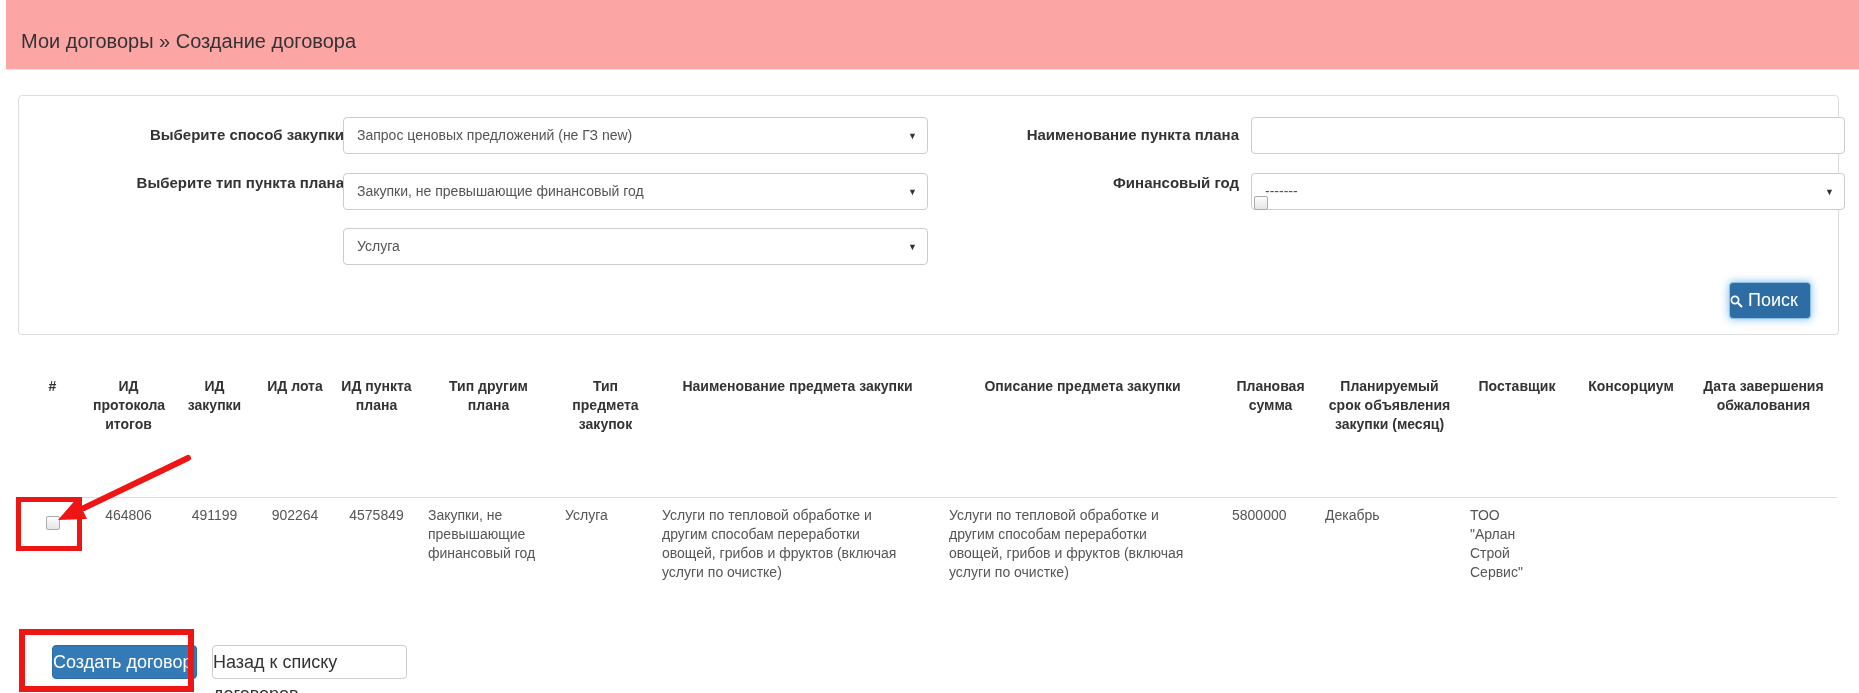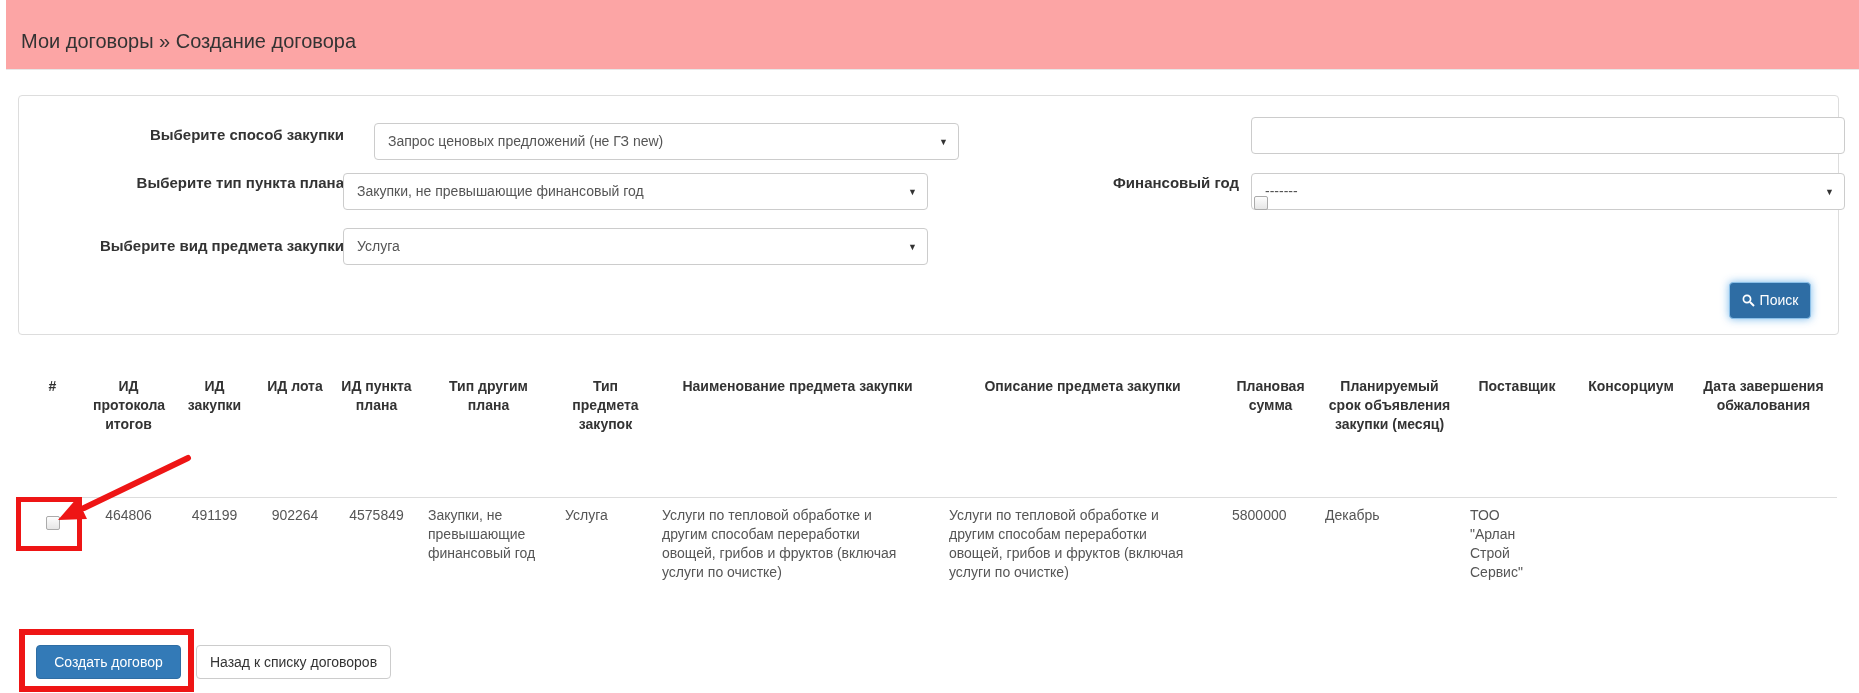--- a/index.html
+++ b/index.html
@@ -15,28 +15,28 @@
   .lbl-l { left:30px; width:295px; }
   .lbl-r { left:830px; width:390px; }
   .row1 { top:29px; } .row2 { top:77px; } .row3 { top:140px; }
 
   .select, .text-input { position:absolute; height:37px; background:#fff; border:1px solid #ccc; border-radius:4px; font-size:14px; color:#555; }
   .select { cursor:pointer; }
   .select .sel-val { position:absolute; left:13px; top:9px; white-space:nowrap; overflow:hidden; }
   .select .caret { position:absolute; right:10px; top:13px; font-size:9px; color:#333; }
   .sel-l { left:324px; width:585px; }
   .fld-r { left:1232px; width:594px; }
-  .sel1 { top:27px;margin-left:31px; } .sel2 { top:77px; } .sel3 { top:132px; }
+  .sel1 { top:21px; } .sel2 { top:77px; } .sel3 { top:132px; }
   .text-input { padding:0 12px; }
   .inp1 { top:21px; }
 
   .checkbox { -webkit-appearance:none; appearance:none; position:absolute; width:14px; height:14px; border:1px solid #ababab; border-radius:2px; background:linear-gradient(#fdfdfd,#e6e6e6); cursor:pointer; }
   .cb-filter { left:1235px; top:100px; }
 
-  .btn { display:inline-block; border-radius:4px; font-size:14px; text-align:center; cursor:pointer; border:1px solid transparent; }
+  .btn { display:inline-block; border-radius:4px; font-size:18px; text-align:left; cursor:pointer; border:1px solid transparent;margin-left:16px; }
   .btn-search { position:absolute; right:27px; bottom:15px; width:82px; height:37px; line-height:35px; background:#2e6da4; border-color:#8bc0e8; color:#fff; box-shadow:0 0 8px rgba(102,175,233,.85); }
   .btn-search svg { vertical-align:-2px; margin-right:5px; }
 
   
   .tbl-wrap { position:absolute; left:20px; top:369px; width:1817px; }
   table { width:100%; border-collapse:collapse; table-layout:fixed; }
   th { vertical-align:top; padding:8px; height:128px; font-size:14px; font-weight:bold; color:#333; text-align:center; line-height:19px; border-bottom:1px solid #ddd; }
   td { vertical-align:top; padding:8px; font-size:14px; color:#555; line-height:19px; text-align:left; }
   td.ctr { text-align:center; }
   .narrow { display:inline-block; max-width:62px; }
@@ -68,26 +68,26 @@
     <span class="sel-val">Запрос ценовых предложений (не ГЗ new)</span>
     <span class="caret">▼</span>
   </div>
 
   <div class="ctl-label lbl-l row2">Выберите тип пункта плана</div>
   <div class="select sel-l sel2">
     <span class="sel-val">Закупки, не превышающие финансовый год</span>
     <span class="caret">▼</span>
   </div>
 
-  <div class="ctl-label lbl-l row3">Выберите вид предмета закупки</div>
   <div class="select sel-l sel3">
     <span class="sel-val">Услуга</span>
     <span class="caret">▼</span>
   </div>
 
+  <div class="ctl-label lbl-r row1">Наименование пункта плана</div>
   <input class="text-input fld-r inp1" type="text" value="" style="">
 
   <div class="ctl-label lbl-r row2">Финансовый год</div>
   <div class="select fld-r sel2">
     <span class="sel-val">-------</span>
     <span class="caret">▼</span>
   </div>
 
   <input type="checkbox" class="checkbox cb-filter" style="">
 

